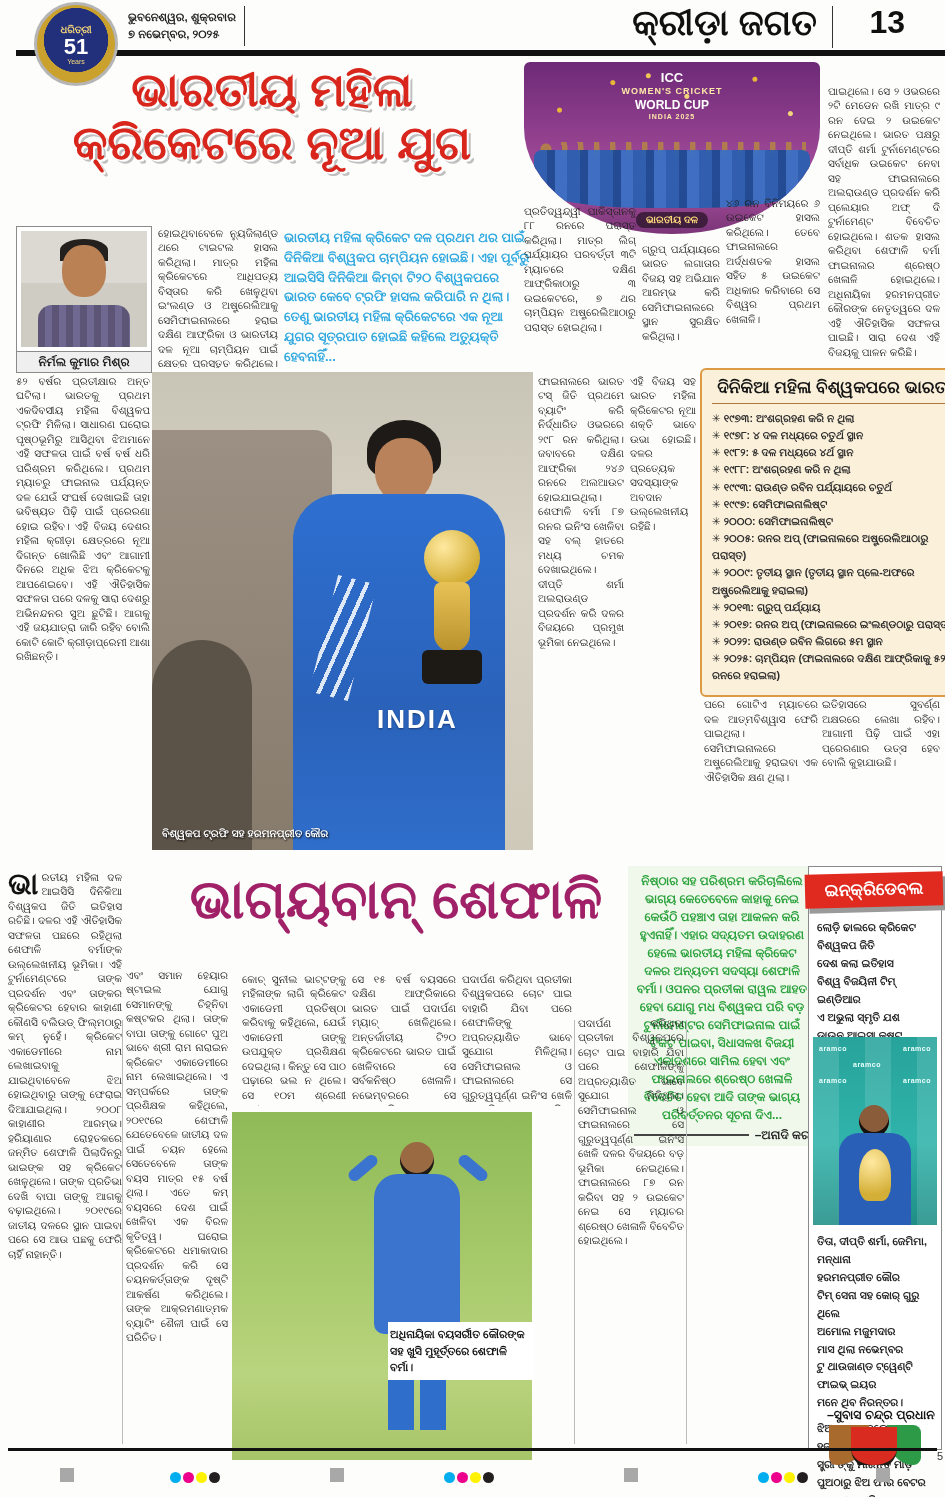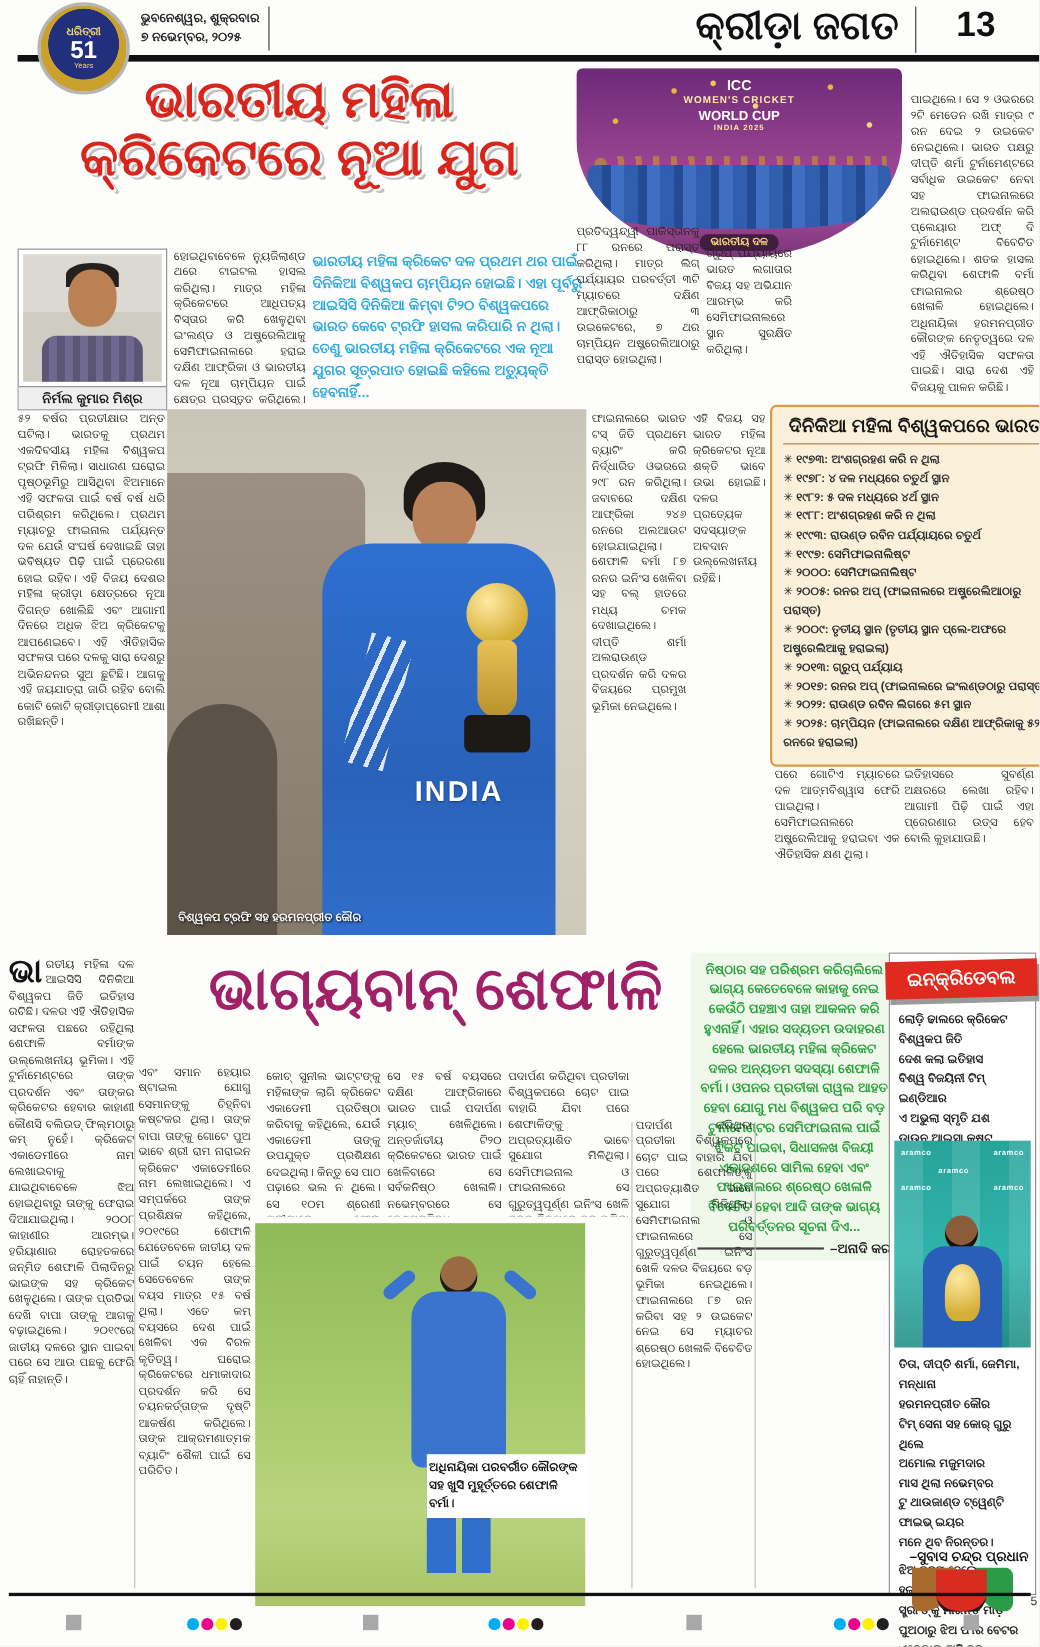--- a/index.html
+++ b/index.html
@@ -169,21 +169,22 @@
       <div class="author-hair"></div>
       <div class="author-head"></div>
       <div class="author-shirt"></div>
     </div>
     <div class="author-name">ନିର୍ମଲ କୁମାର ମିଶ୍ର</div>
   </div>
 
   <div class="abs col" style="left:158px;top:226px;width:120px;height:142px;">ହୋଇଥିବାବେଳେ ନ୍ୟୁଜିଲାଣ୍ଡ ଥରେ ଟାଇଟଲ ହାସଲ କରିଥିଲା। ମାତ୍ର ମହିଳା କ୍ରିକେଟରେ ଆଧିପତ୍ୟ ବିସ୍ତାର କରି ଖେଳୁଥିବା ଇଂଲଣ୍ଡ ଓ ଅଷ୍ଟ୍ରେଲିଆକୁ ସେମିଫାଇନାଲରେ ହରାଇ ଦକ୍ଷିଣ ଆଫ୍ରିକା ଓ ଭାରତୀୟ ଦଳ ନୂଆ ଚାମ୍ପିୟନ ପାଇଁ କ୍ଷେତ୍ର ପ୍ରସ୍ତୁତ କରିଥିଲେ। ଏକ ରୋମାଞ୍ଚକର ଫାଇନାଲରେ ଭାରତ ୫୨ ରନରେ ଲୌରା ୱଲଭାର୍ଡଟଙ୍କ ଦକ୍ଷିଣ ଆଫ୍ରିକା ଦଳକୁ ହରାଇ ବିଶ୍ୱକପ ବିଜୟକୁ ସ୍ୱାକ୍ଷରରେ ଲିପିବଦ୍ଧ କଲା। ୨୦୦୫ ଓ ୨୦୧୭ରେ ରନରଅପ୍ ଯୋଗୁ ଥିବା ଅଧୁରା ସ୍ୱପ୍ନକୁ ଭାରତ ଏଥର ସାକାର କଲା।</div>
   <div class="abs blue-intro">ଭାରତୀୟ ମହିଳା କ୍ରିକେଟ ଦଳ ପ୍ରଥମ ଥର ପାଇଁ ଦିନିକିଆ ବିଶ୍ୱକପ ଚାମ୍ପିୟନ ହୋଇଛି। ଏହା ପୂର୍ବରୁ ଆଇସିସି ଦିନିକିଆ କିମ୍ବା ଟି୨୦ ବିଶ୍ୱକପରେ ଭାରତ କେବେ ଟ୍ରଫି ହାସଲ କରିପାରି ନ ଥିଲା। ତେଣୁ ଭାରତୀୟ ମହିଳା କ୍ରିକେଟରେ ଏକ ନୂଆ ଯୁଗର ସୂତ୍ରପାତ ହୋଇଛି କହିଲେ ଅତ୍ୟୁକ୍ତି ହେବନାହିଁ...</div>
   <div class="abs col" style="left:524px;top:204px;width:112px;height:162px;">ପ୍ରତିଦ୍ୱନ୍ଦ୍ୱୀ ପାକିସ୍ତାନକୁ ୮୮ ରନରେ ପରାସ୍ତ କରିଥିଲା। ମାତ୍ର ଲିଗ୍ ପର୍ଯ୍ୟାୟର ପରବର୍ତ୍ତୀ ୩ଟି ମ୍ୟାଚରେ ଦକ୍ଷିଣ ଆଫ୍ରିକାଠାରୁ ୩ ଉଇକେଟରେ, ୭ ଥର ଚାମ୍ପିୟନ ଅଷ୍ଟ୍ରେଲିଆଠାରୁ ପରାସ୍ତ ହୋଇଥିଲା।</div>
-  <div class="abs col" style="left:642px;top:224px;width:78px;height:126px;">ଗ୍ରୁପ୍ ପର୍ଯ୍ୟାୟରେ ଭାରତ ଲଗାତାର ବିଜୟ ସହ ଅଭିଯାନ ଆରମ୍ଭ କରି ସେମିଫାଇନାଲରେ ସ୍ଥାନ ସୁରକ୍ଷିତ କରିଥିଲା।</div>
+  <div class="abs col" style="left:642px;top:242px;width:78px;height:126px;">ଗ୍ରୁପ୍ ପର୍ଯ୍ୟାୟରେ ଭାରତ ଲଗାତାର ବିଜୟ ସହ ଅଭିଯାନ ଆରମ୍ଭ କରି ସେମିଫାଇନାଲରେ ସ୍ଥାନ ସୁରକ୍ଷିତ କରିଥିଲା।</div>
+  <div class="abs col" style="left:726px;top:196px;width:94px;height:170px;">୪୬ ରନ ବିନିମୟରେ ୬ ଉଇକେଟ ହାସଲ କରିଥିଲେ। ତେବେ ଫାଇନାଲରେ ଅର୍ଦ୍ଧଶତକ ହାସଲ ସହିତ ୫ ଉଇକେଟ ଅଧିକାର କରିବାରେ ସେ ବିଶ୍ୱର ପ୍ରଥମ ଖେଳାଳି।</div>
   <div class="abs col" style="left:828px;top:84px;width:112px;height:284px;">ପାଇଥିଲେ। ସେ ୨ ଓଭରରେ ୨ଟି ମେଡେନ ରଖି ମାତ୍ର ୯ ରନ ଦେଇ ୨ ଉଇକେଟ ନେଇଥିଲେ। ଭାରତ ପକ୍ଷରୁ ଦୀପ୍ତି ଶର୍ମା ଟୁର୍ନାମେଣ୍ଟରେ ସର୍ବାଧିକ ଉଇକେଟ ନେବା ସହ ଫାଇନାଲରେ ଅଲରାଉଣ୍ଡ ପ୍ରଦର୍ଶନ କରି ପ୍ଲେୟାର ଅଫ୍ ଦି ଟୁର୍ନାମେଣ୍ଟ ବିବେଚିତ ହୋଇଥିଲେ। ଶତକ ହାସଲ କରିଥିବା ଶେଫାଳି ବର୍ମା ଫାଇନାଲର ଶ୍ରେଷ୍ଠ ଖେଳାଳି ହୋଇଥିଲେ। ଅଧିନାୟିକା ହରମନପ୍ରୀତ କୌରଙ୍କ ନେତୃତ୍ୱରେ ଦଳ ଏହି ଐତିହାସିକ ସଫଳତା ପାଇଛି। ସାରା ଦେଶ ଏହି ବିଜୟକୁ ପାଳନ କରିଛି।</div>
   <div class="abs col" style="left:16px;top:374px;width:134px;height:486px;">୫୨ ବର୍ଷର ପ୍ରତୀକ୍ଷାର ଅନ୍ତ ଘଟିଲା। ଭାରତକୁ ପ୍ରଥମ ଏକଦିବସୀୟ ମହିଳା ବିଶ୍ୱକପ ଟ୍ରଫି ମିଳିଲା। ସାଧାରଣ ଘରୋଇ ପୃଷ୍ଠଭୂମିରୁ ଆସିଥିବା ଝିଅମାନେ ଏହି ସଫଳତା ପାଇଁ ବର୍ଷ ବର୍ଷ ଧରି ପରିଶ୍ରମ କରିଥିଲେ। ପ୍ରଥମ ମ୍ୟାଚରୁ ଫାଇନାଲ ପର୍ଯ୍ୟନ୍ତ ଦଳ ଯେଉଁ ସଂଘର୍ଷ ଦେଖାଇଛି ତାହା ଭବିଷ୍ୟତ ପିଢ଼ି ପାଇଁ ପ୍ରେରଣା ହୋଇ ରହିବ। ଏହି ବିଜୟ ଦେଶର ମହିଳା କ୍ରୀଡ଼ା କ୍ଷେତ୍ରରେ ନୂଆ ଦିଗନ୍ତ ଖୋଲିଛି ଏବଂ ଆଗାମୀ ଦିନରେ ଅଧିକ ଝିଅ କ୍ରିକେଟକୁ ଆପଣେଇବେ। ଏହି ଐତିହାସିକ ସଫଳତା ପରେ ଦଳକୁ ସାରା ଦେଶରୁ ଅଭିନନ୍ଦନର ସୁଅ ଛୁଟିଛି। ଆଗକୁ ଏହି ଜୟଯାତ୍ରା ଜାରି ରହିବ ବୋଲି କୋଟି କୋଟି କ୍ରୀଡ଼ାପ୍ରେମୀ ଆଶା ରଖିଛନ୍ତି।</div>
   <div class="abs col" style="left:538px;top:374px;width:86px;height:486px;">ଫାଇନାଲରେ ଭାରତ ଟସ୍ ଜିତି ପ୍ରଥମେ ବ୍ୟାଟିଂ କରି ନିର୍ଦ୍ଧାରିତ ଓଭରରେ ୨୯୮ ରନ କରିଥିଲା। ଜବାବରେ ଦକ୍ଷିଣ ଆଫ୍ରିକା ୨୪୬ ରନରେ ଅଲଆଉଟ ହୋଇଯାଇଥିଲା। ଶେଫାଳି ବର୍ମା ୮୭ ରନର ଇନିଂସ ଖେଳିବା ସହ ବଲ୍ ହାତରେ ମଧ୍ୟ ଚମକ ଦେଖାଇଥିଲେ। ଦୀପ୍ତି ଶର୍ମା ଅଲରାଉଣ୍ଡ ପ୍ରଦର୍ଶନ କରି ଦଳର ବିଜୟରେ ପ୍ରମୁଖ ଭୂମିକା ନେଇଥିଲେ।</div>
   <div class="abs col" style="left:630px;top:374px;width:66px;height:486px;">ଏହି ବିଜୟ ସହ ଭାରତ ମହିଳା କ୍ରିକେଟର ନୂଆ ଶକ୍ତି ଭାବେ ଉଭା ହୋଇଛି। ଦଳର ପ୍ରତ୍ୟେକ ସଦସ୍ୟାଙ୍କ ଅବଦାନ ଉଲ୍ଲେଖନୀୟ ରହିଛି।</div>
   <div class="abs col" style="left:704px;top:596px;width:114px;height:264px;">ଫାଇନାଲରେ ଭାରତ ବିଜୟ ସର୍ବଦା ୨୯୮ ରନ କରିଥିଲା। ୨୦୨୨ରେ ଅବସର ନେଇଥିବା ଅଗ୍ରଣୀ ଖେଳାଳିମାନଙ୍କ ଅନୁପସ୍ଥିତିରେ ନୂଆ ପିଢ଼ିର ଖେଳାଳିମାନେ ଦାୟିତ୍ୱ ସମ୍ଭାଳିଥିଲେ। ଗୋଟିଏ ପରେ ଗୋଟିଏ ମ୍ୟାଚରେ ଦଳ ଆତ୍ମବିଶ୍ୱାସ ଫେରି ପାଇଥିଲା। ସେମିଫାଇନାଲରେ ଅଷ୍ଟ୍ରେଲିଆକୁ ହରାଇବା ଏକ ଐତିହାସିକ କ୍ଷଣ ଥିଲା।</div>
   <div class="abs col" style="left:822px;top:596px;width:118px;height:264px;">ମିଳିଥିଲା। ଟୁର୍ନାମେଣ୍ଟରେ ଦଳର ବ୍ୟାଟର ତଥା ବୋଲରମାନେ ଦାୟିତ୍ୱପୂର୍ଣ୍ଣ ପ୍ରଦର୍ଶନ କରି ଦେଶକୁ ଗୌରବାନ୍ୱିତ କରିଛନ୍ତି। ୨୦୨୫ ମସିହାର ଏହି ବିଜୟ ଭାରତୀୟ ମହିଳା କ୍ରିକେଟ ଇତିହାସରେ ସୁବର୍ଣ୍ଣ ଅକ୍ଷରରେ ଲେଖା ରହିବ। ଆଗାମୀ ପିଢ଼ି ପାଇଁ ଏହା ପ୍ରେରଣାର ଉତ୍ସ ହେବ ବୋଲି କୁହାଯାଉଛି।</div>
 
   <div class="abs infobox">
     <h3>ଦିନିକିଆ ମହିଳା ବିଶ୍ୱକପରେ ଭାରତ</h3>
     <div class="it">✳ ୧୯୭୩: ଅଂଶଗ୍ରହଣ କରି ନ ଥିଲା</div>
@@ -246,21 +247,21 @@
 
   <div class="abs cele-photo">
     <div class="cele-p2">
       <div class="arm-l"></div>
       <div class="arm-r"></div>
       <div class="head"></div>
       <div class="body"></div>
       <div class="legs"></div>
     </div>
   </div>
-  <div class="abs cele-caption">ଅଧିନାୟିକା ପରବର୍ରୀତ କୌରଙ୍କ ସହ ଖୁସି ମୁହୂର୍ତ୍ତରେ ଶେଫାଳି ବର୍ମା।</div>
+  <div class="abs cele-caption">ଅଧିନାୟିକା ବୟସର୍ରୀତ କୌରଙ୍କ ସହ ଖୁସି ମୁହୂର୍ତ୍ତରେ ଶେଫାଳି ବର୍ମା।</div>
 
   <div class="abs poem-box">
     <div class="poem-banner">ଇନ୍‌କ୍ରିଡେବଲ</div>
     <div class="poem-lines" style="top:52px;">
       <div>ଲୋଡ଼ି ଢାଲରେ କ୍ରିକେଟ ବିଶ୍ୱକପ ଜିତି</div>
       <div>ଦେଶ କଲା ଇତିହାସ</div>
       <div>ବିଶ୍ୱ ବିଜୟିନୀ ଟିମ୍ ଇଣ୍ଡିଆର</div>
       <div>ଏ ଅଭୁଲା ସ୍ମୃତି ଯଶ</div>
       <div>ଡାଉନ ଆଇସା କଷ୍ଟ</div>
       <div>ଇନ୍‌କ୍ରିଡେବଲ ଟିମ୍ ପରଫର୍ମାନ୍ସ</div>

